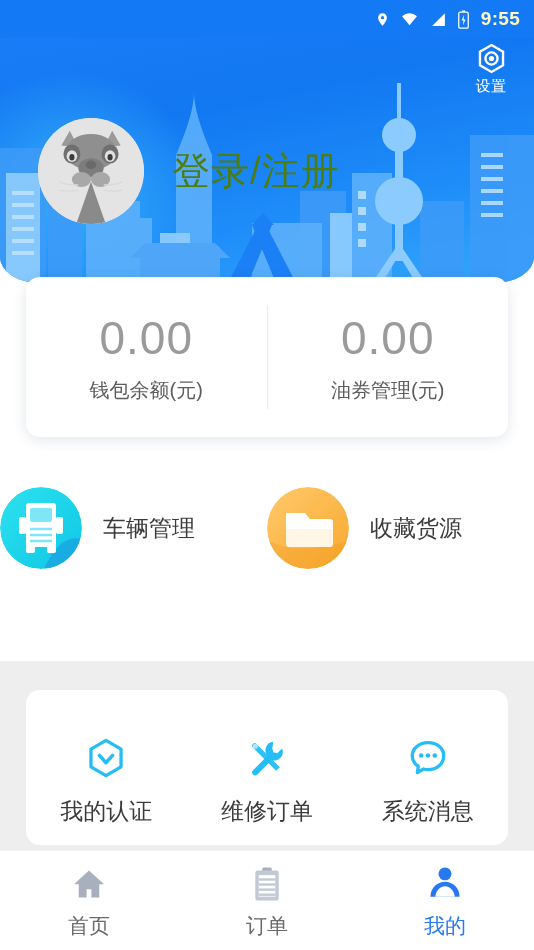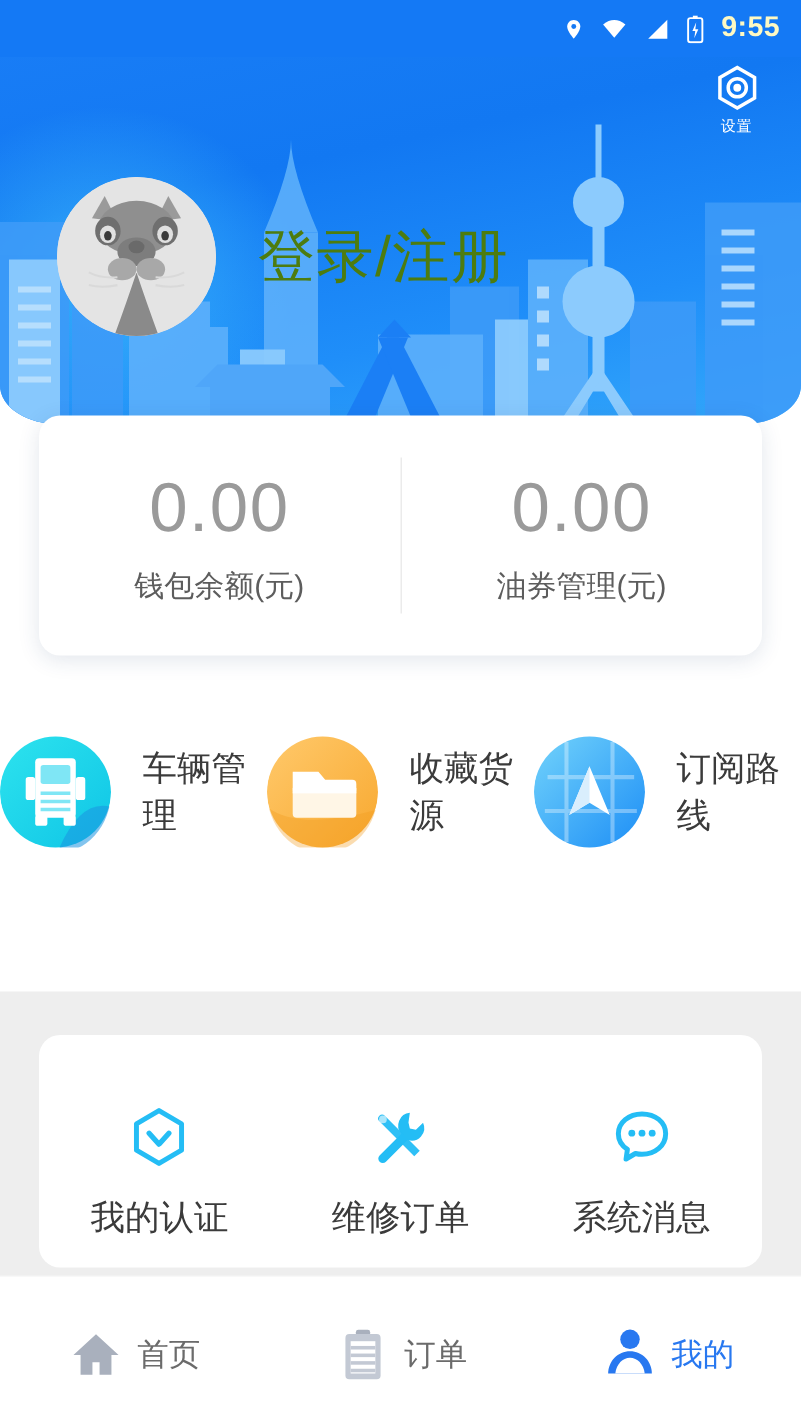--- a/index.html
+++ b/index.html
@@ -34,21 +34,21 @@
   .header .skyline { position:absolute; left:0; bottom:0; width:534px; height:210px; }
   .header .glow {
     position:absolute; left:-60px; top:70px; width:260px; height:230px;
     background:radial-gradient(ellipse at center,rgba(80,215,255,.55) 0%,rgba(80,215,255,0) 70%);
   }
 
   .settings-btn {
     position:absolute; right:14px; top:42px; width:58px;
     display:flex; flex-direction:column; align-items:center; gap:2px; z-index:12;
   }
-  .settings-btn .lbl { color:#fff; font-size:10px; letter-spacing:.5px; }
+  .settings-btn .lbl { color:#fff; font-size:15px; letter-spacing:.5px; }
 
   .profile { position:absolute; left:38px; top:118px; display:flex; align-items:center; z-index:12; }
   .avatar {
     width:106px; height:106px; border-radius:50%;
     background:#e6e6e6; overflow:hidden; flex:none;
   }
   .login-text {
     color:#4d7c0f; font-size:38px; margin-left:28px;
     letter-spacing:1px; font-weight:400; white-space:nowrap;
   }
@@ -98,21 +98,21 @@
   }
   .tool-label { font-size:23px; color:#3b3b3b; }
 
   
   .bottom-nav {
     position:absolute; bottom:0; left:0; width:534px; height:100px;
     background:#ffffff; display:flex; z-index:15;
     border-top:1px solid #f2f2f2;
   }
   .nav-item {
-    flex:1; display:flex; flex-direction:row; align-items:center;
+    flex:1; display:flex; flex-direction:column; align-items:center;
     justify-content:center; gap:9px; padding-top:4px;
   }
   .nav-label { font-size:21px; color:#6b6b6b; }
   .nav-item.active .nav-label { color:#2878f0; }
 </style>
 </head>
 <body>
 
 <div class="phone">
 
@@ -270,42 +270,20 @@
           <circle cx="41" cy="41" r="41" fill="url(#gFold)"></circle>
           <path d="M0 52 q24 18 82 2 v28 H0 Z" fill="#f09a1e" opacity=".35"></path>
           <path d="M19 26 h19 l5 6 h20 a3 3 0 0 1 3 3 v5 H19 Z" fill="#ffffff"></path>
           <rect x="19" y="38" width="47" height="22" rx="3" fill="#fff6e6"></rect>
           <rect x="19" y="38" width="47" height="4" fill="#ffffff"></rect>
         </svg>
       </div>
       <div class="quick-label">收藏货源</div>
     </div>
 
-    <div class="quick-item">
-      <div class="quick-circle">
-        <svg viewBox="0 0 82 82" width="82" height="82">
-          <defs>
-              <linearGradient id="gNav" x1="0" y1="0" x2="1" y2="1">
-            <stop offset="0%" stop-color="#72d3fb"></stop>
-                <stop offset="100%" stop-color="#1d8ef6"></stop>
-          </linearGradient>
-            </defs>
-          <circle cx="41" cy="41" r="41" fill="url(#gNav)"></circle>
-          <g stroke="#ffffff" stroke-width="3" opacity=".34" fill="none">
-            <line x1="10" y1="30" x2="74" y2="30"></line>
-            <line x1="8" y1="55" x2="76" y2="55"></line>
-            <line x1="58" y1="4" x2="58" y2="78"></line>
-            <line x1="24" y1="4" x2="24" y2="78"></line>
-          </g>
-          <path d="M41 22 L56 58 L41 49 L26 58 Z" fill="#ffffff"></path>
-          <path d="M41 22 L41 49 L26 58 Z" fill="#d9eefd"></path>
-        </svg>
-      </div>
-      <div class="quick-label">订阅路线</div>
-    </div>
   </div>
 
   <div class="grey-band"></div>
 
   <div class="tools-card">
 
     <div class="tool-item">
       <svg width="44" height="44" viewBox="0 0 24 24">
         <path d="M12 2.4 L20.2 7.2 v9.6 L12 21.6 L3.8 16.8 V7.2 Z" fill="none" stroke="#24bdf5" stroke-width="1.8" stroke-linejoin="round"></path>
         <path d="M8.4 10.6 L12 14.6 L15.6 10.6" fill="none" stroke="#24bdf5" stroke-width="1.9" stroke-linecap="round" stroke-linejoin="round"></path>

